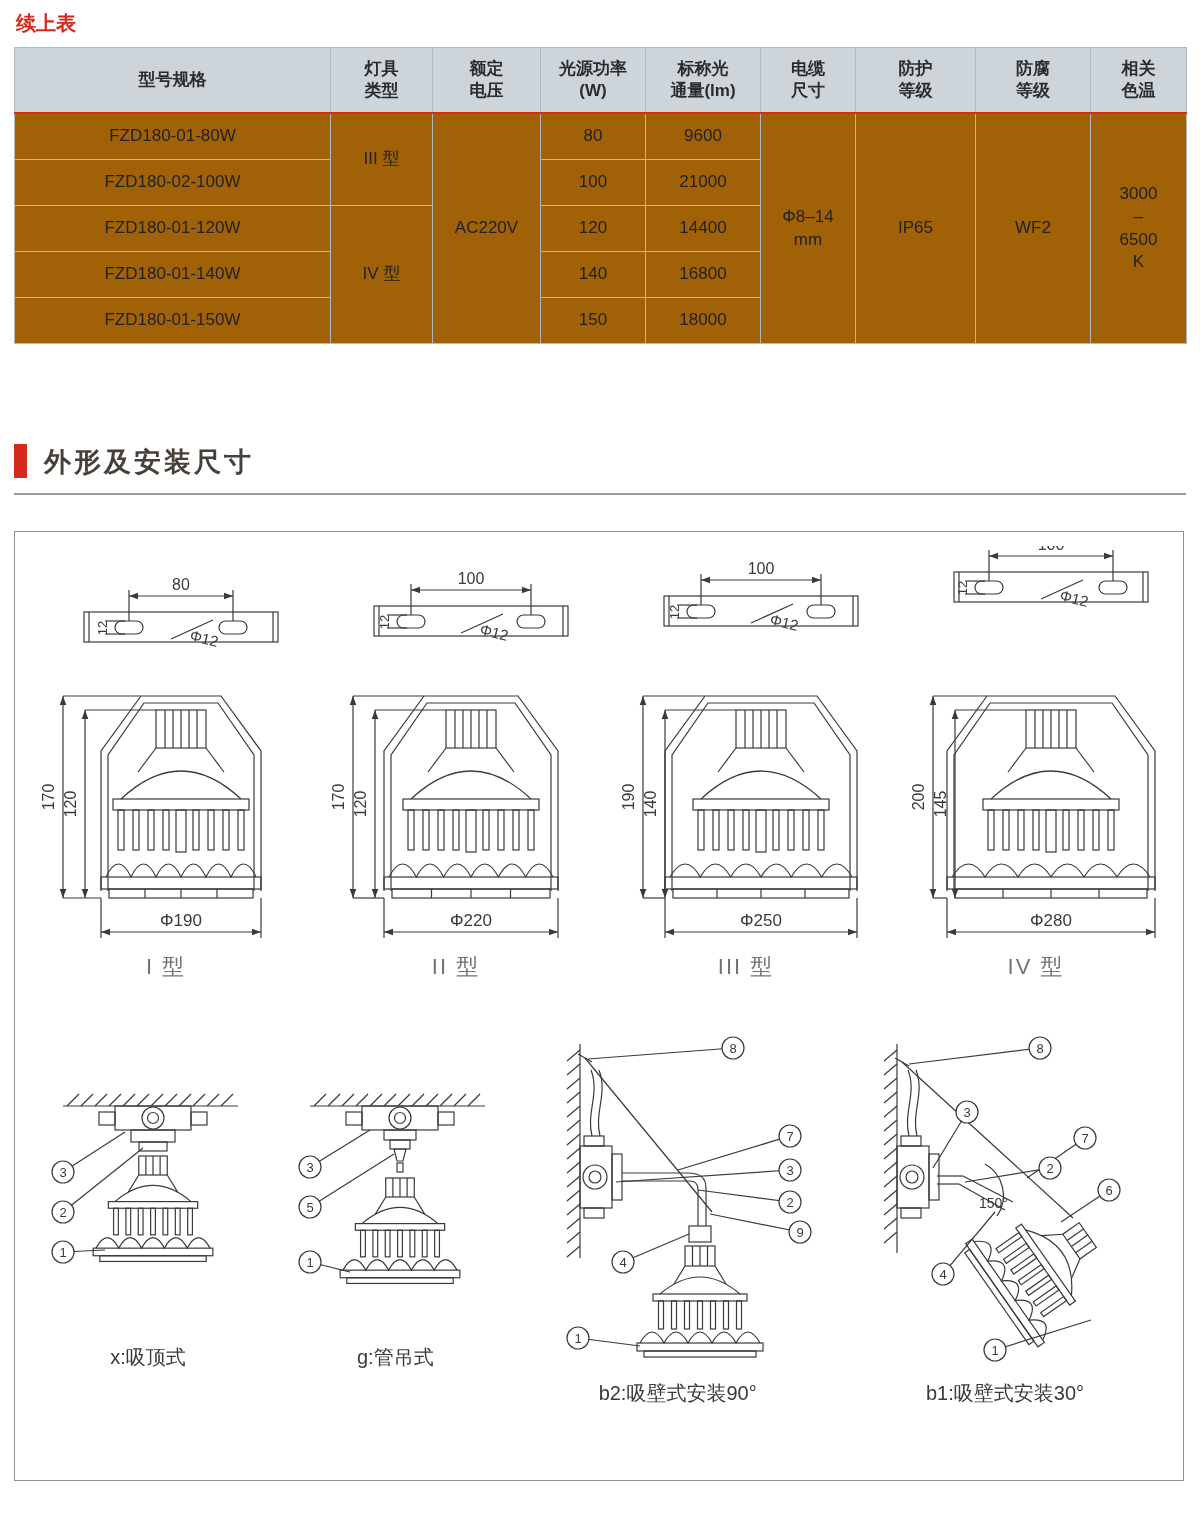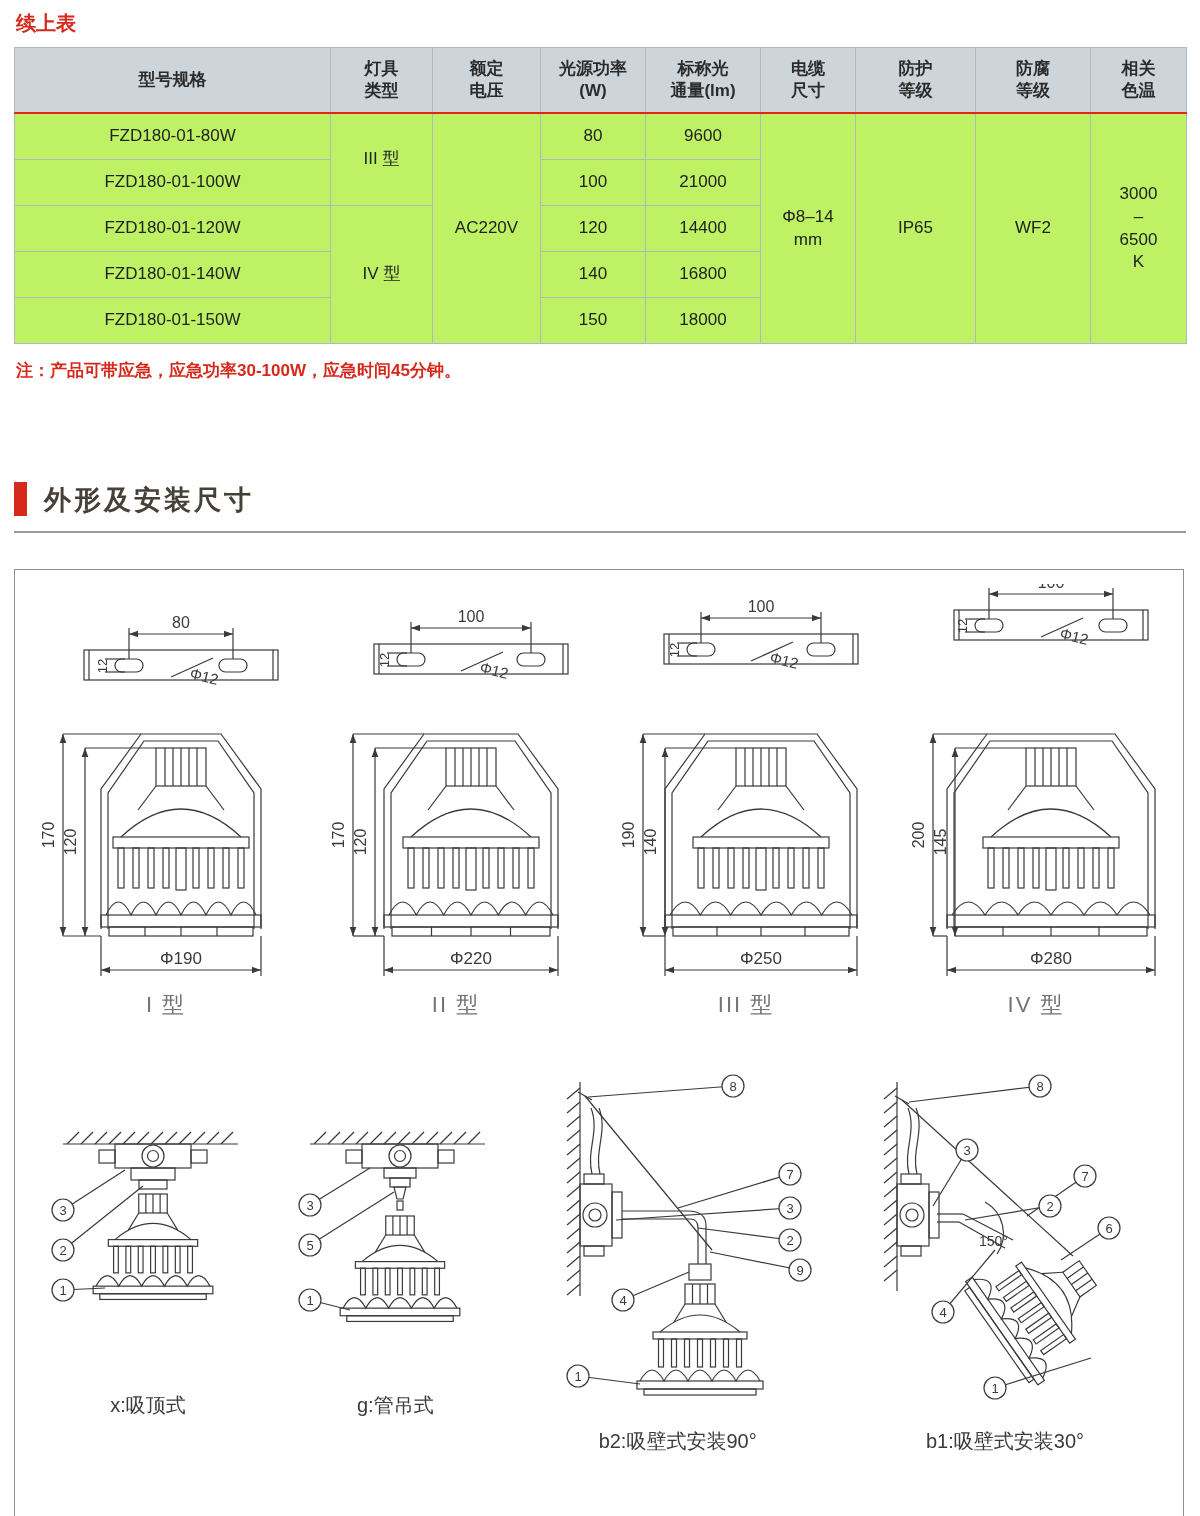--- a/index.html
+++ b/index.html
@@ -1,32 +1,32 @@
 <!DOCTYPE html>
 <html><head>
 <meta charset="utf-8">
 <style>
   html,body{margin:0;padding:0;background:#fff;}
   body{width:1200px;height:1516px;font-family:"Liberation Sans","DejaVu Sans",sans-serif;color:#2e2e2e;position:relative;overflow:hidden;}
   .page{padding:8px 14px 0 14px;}
   .continued{color:#d6291c;font-weight:bold;font-size:20px;margin:2px 0 10px 2px;}
   table.spec{border-collapse:collapse;width:1172px;table-layout:fixed;}
   table.spec th{background:#cdd5db;font-size:17px;font-weight:bold;color:#2b2b2b;height:64px;border:1px solid #b0b9c0;border-bottom:2px solid #e3251a;vertical-align:middle;text-align:center;white-space:pre-line;line-height:1.3;padding:0;}
-  table.spec td{background:#bef264;font-size:17px;color:#222;height:45px;border:1px solid #b0b9c0;text-align:center;vertical-align:middle;white-space:pre-line;line-height:1.35;padding:0;}
+  table.spec td{background:#a16207;font-size:17px;color:#222;height:45px;border:1px solid #b0b9c0;text-align:center;vertical-align:middle;white-space:pre-line;line-height:1.35;padding:0;}
   .note{color:#d6291c;font-size:17px;font-weight:bold;margin:15px 0 0 2px;}
   .section{margin-top:100px;display:flex;align-items:flex-start;border-bottom:2px solid #9a9a9a;padding-bottom:13px;}
   .section-bar{width:13px;height:34px;background:#d6291c;margin-right:17px;}
   .section-title{font-size:27px;font-weight:bold;color:#474038;letter-spacing:3px;}
   .canvas{margin-top:36px;border:1px solid #909090;width:1170px;height:950px;box-sizing:border-box;}
   .types-row{display:flex;justify-content:space-between;padding:14px 6px 0 6px;}
   .mounts-row{display:flex;justify-content:space-between;align-items:flex-start;margin-top:36px;padding:0 18px;}
   .figure{display:flex;flex-direction:column;align-items:center;}
   .figure.raised{margin-top:54px;}
   .type-label{color:#737373;font-size:22px;margin-top:4px;letter-spacing:2px;}
-  .mount-label{color:#3a3a3a;font-size:20px;margin-top:12px;}
+  .mount-label{color:#3a3a3a;font-size:20px;margin-top:2px;}
   .canvas svg{display:block;}
   .canvas svg text{fill:#3a3a3a;stroke:none;}
 </style>
 </head>
 <body>
 
 <div class="page">
 
   <div class="continued">续上表</div>
 
@@ -73,21 +73,21 @@
         <td rowspan="5">Φ8–14
 mm</td>
         <td rowspan="5">IP65</td>
         <td rowspan="5">WF2</td>
         <td rowspan="5">3000
 –
 6500
 K</td>
       </tr>
       <tr>
-        <td>FZD180-01-100W</td>
+        <td>FZD180-02-100W</td>
         <td>100</td>
         <td>21000</td>
       </tr>
       <tr>
         <td>FZD180-01-120W</td>
         <td rowspan="3">IV 型</td>
         <td>120</td>
         <td>14400</td>
       </tr>
       <tr>
@@ -96,21 +96,20 @@
         <td>16800</td>
       </tr>
       <tr>
         <td>FZD180-01-150W</td>
         <td>150</td>
         <td>18000</td>
       </tr>
     </tbody>
   </table>
 
-  <div class="note">注：产品可带应急，应急功率30-100W，应急时间45分钟。</div>
 
   <div class="section">
     <div class="section-bar"></div>
     <div class="section-title">外形及安装尺寸</div>
   </div>
 
   <div class="canvas">
     <div class="types-row">
       <div class="figure">
         <div>

